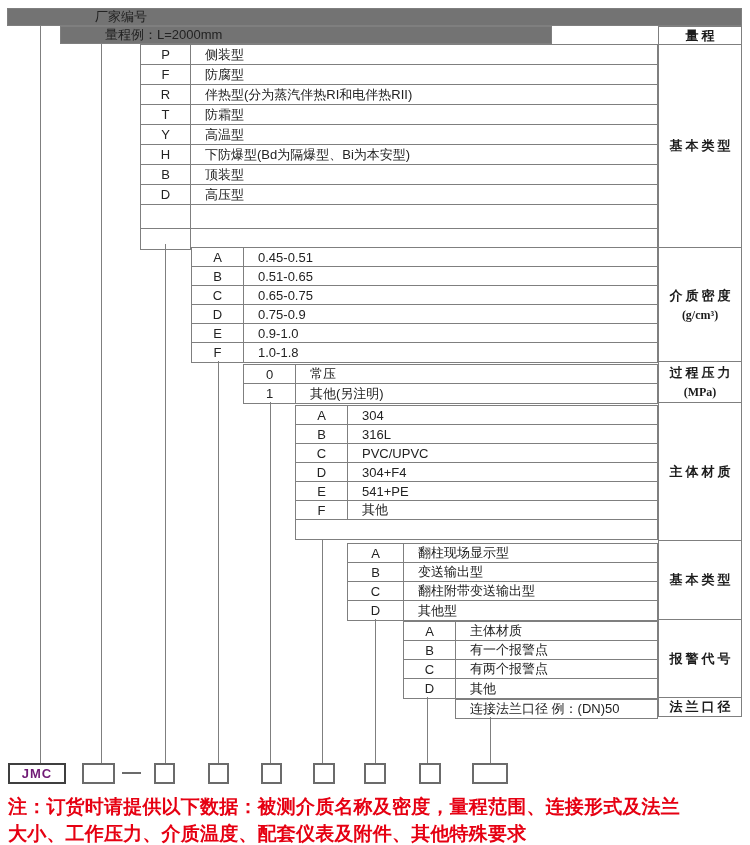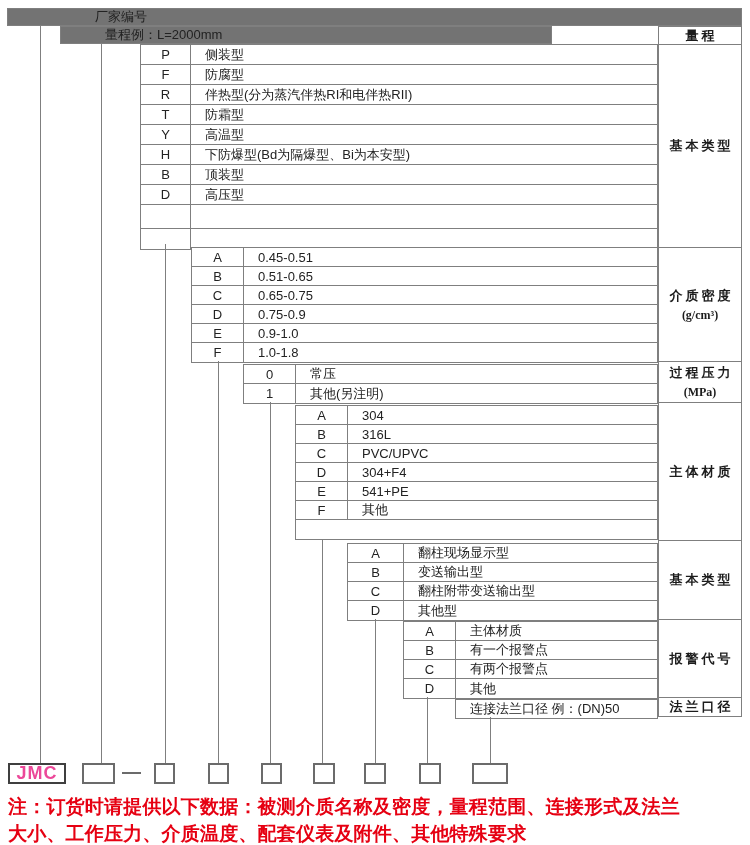--- a/index.html
+++ b/index.html
@@ -24,21 +24,21 @@
   .lsec{box-sizing:border-box;border-bottom:1px solid #7f7f7f;display:flex;flex-direction:column;align-items:center;justify-content:center;
         font-family:"Liberation Serif","DejaVu Serif",serif;font-weight:600;font-size:13px;color:#1c1c1c;}
   .lsec:last-child{border-bottom:none;}
   .lsec .ls{letter-spacing:3px;text-indent:3px;white-space:nowrap;}
   .lsec .sub{letter-spacing:0;text-indent:0;font-size:12px;margin-top:3px;}
   
   .vline{position:absolute;width:1px;background:#7f7f7f;}
   
   .cbox{position:absolute;top:763px;height:21px;box-sizing:border-box;border:2px solid #6b6b6b;background:#fff;}
   .jmc{border:2px solid #3f3f3f;display:flex;align-items:center;justify-content:center;
-       font-weight:700;font-size:18px;color:#ec4899;letter-spacing:1px;}
+       font-weight:700;font-size:13px;color:#701a75;letter-spacing:1px;}
   .dash{position:absolute;background:#6b6b6b;height:2px;}
   
   .note{position:absolute;left:8px;top:793px;width:742px;font-size:19px;line-height:27px;
         font-weight:700;color:#e60012;letter-spacing:0.2px;white-space:nowrap;}
 </style>
 </head>
 <body>
 
 <div class="canvas">
 

